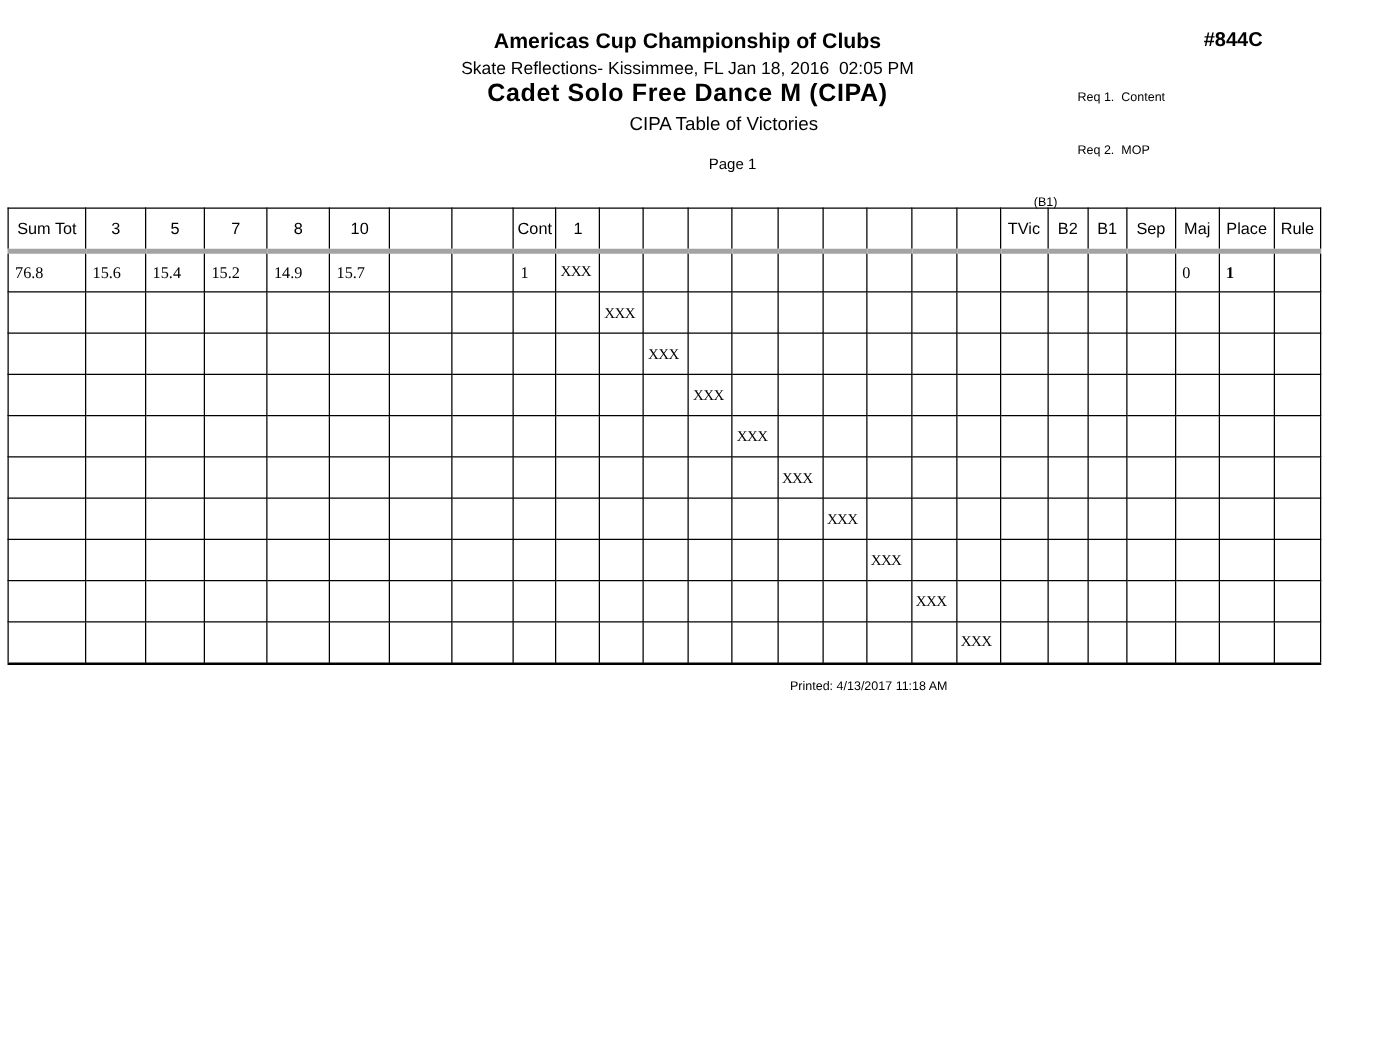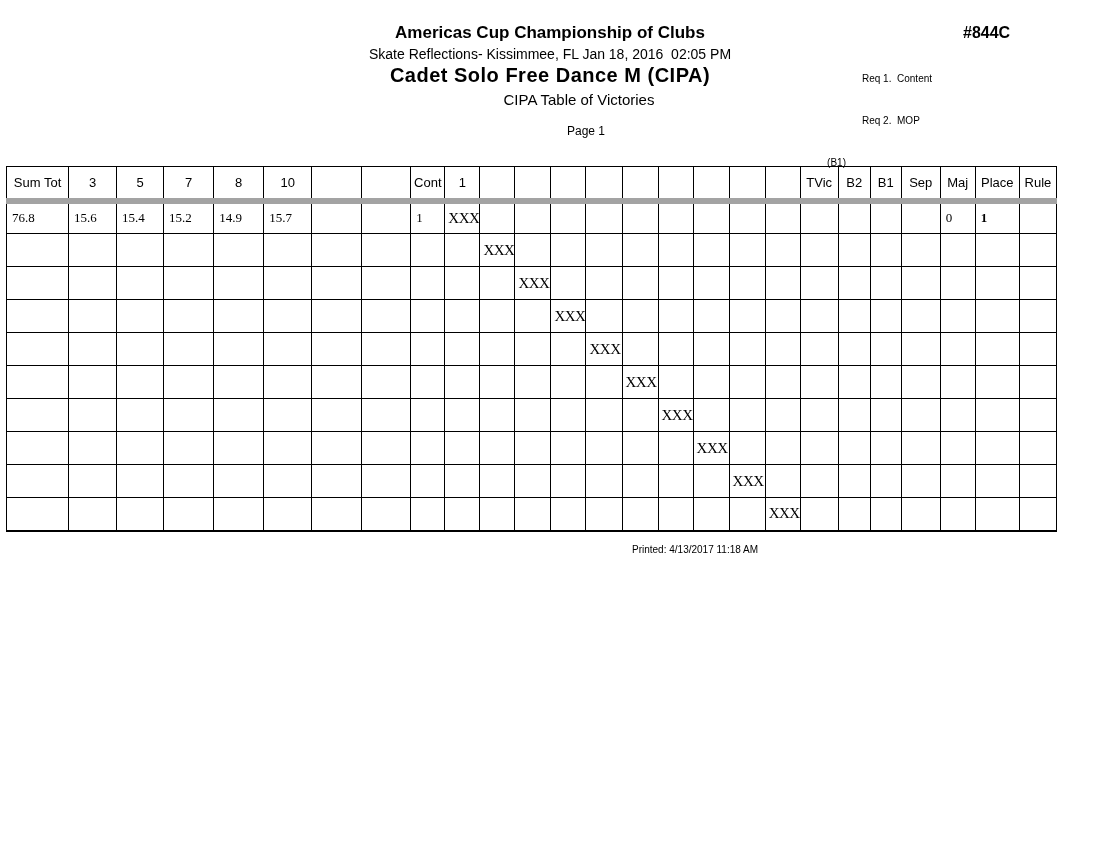--- a/index.html
+++ b/index.html
@@ -63,31 +63,31 @@
     border: 1px solid #000;
     overflow: hidden;
     white-space: nowrap;
     font-size: 13px;
   }
   .tov-table thead tr { height: 34px; }
   .tov-table thead th {
     font-weight: normal;
     text-align: center;
     padding: 0;
-    border-bottom: 6px solid #a3a3a3;
+    border-bottom: 4px solid #a3a3a3;
   }
   .tov-table tbody tr { height: 33px; font-family: Liberation Serif, serif; }
   .tov-table td {
     text-align: left;
     padding: 0 0 0 5px;
     vertical-align: middle;
   }
   .tov-table td.bold { font-weight: bold; }
   .tov-table td.xmark {
-    font-size: 15px;
+    font-size: 12px;
     letter-spacing: -0.5px;
     padding-left: 3px;
   }
 
   .printed-line {
     position: absolute;
     left: 632px;
     top: 544px;
     font-size: 10px;
     white-space: pre;

